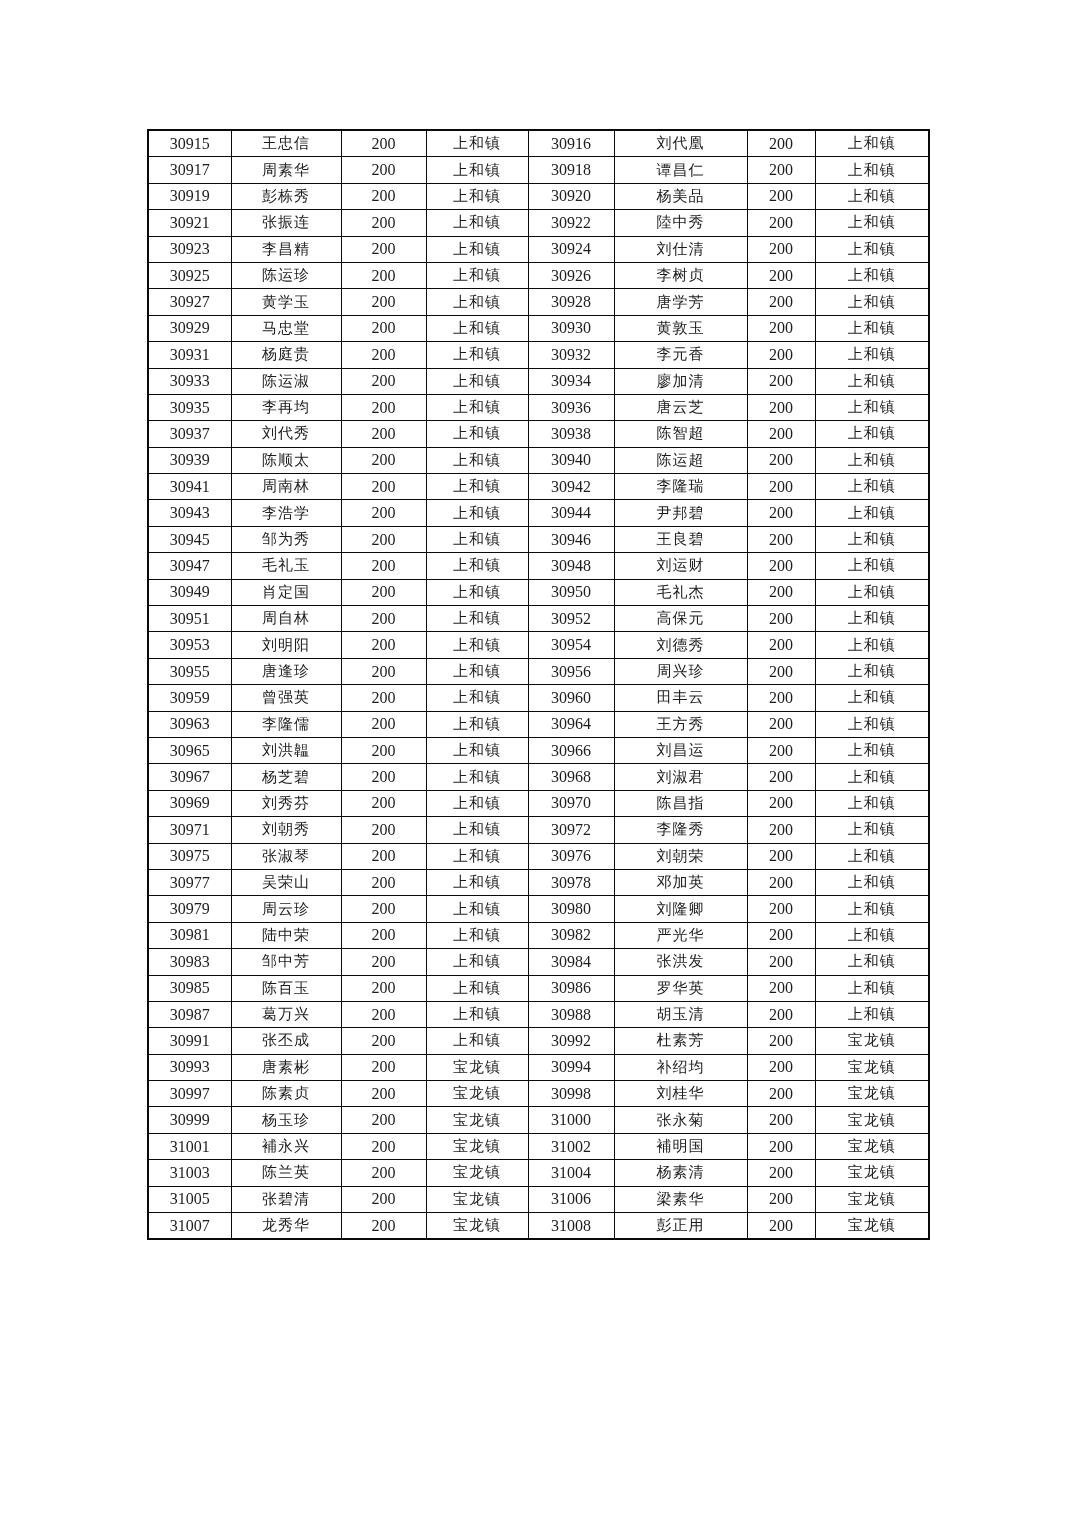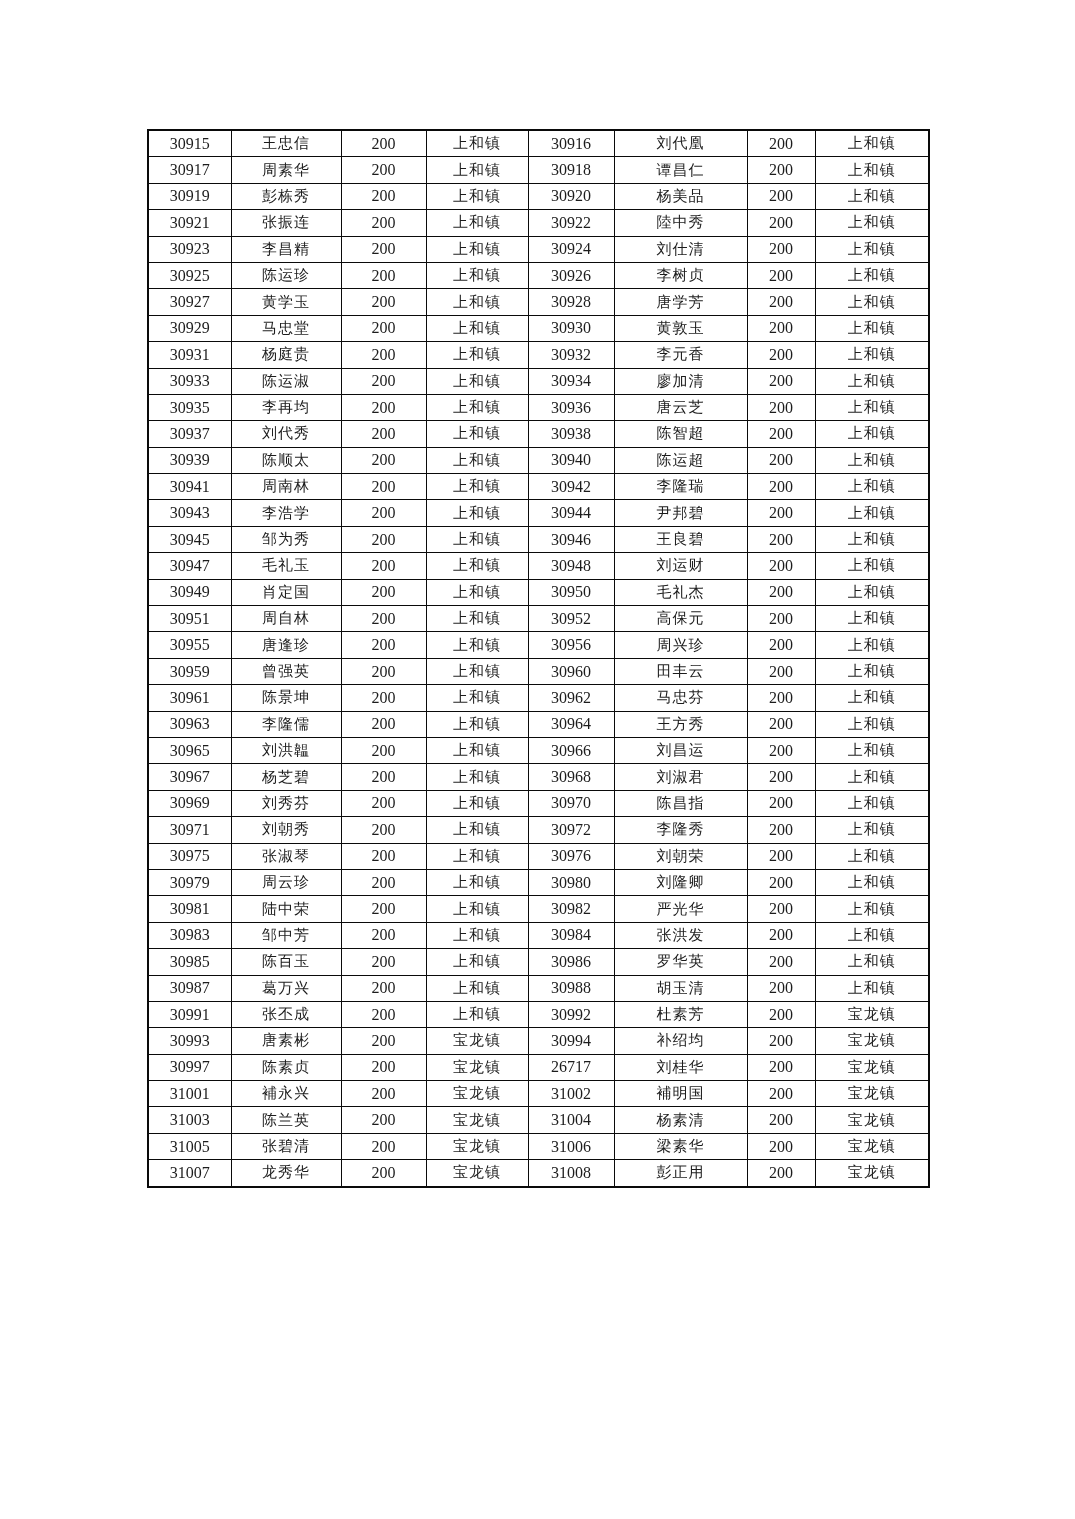--- a/index.html
+++ b/index.html
@@ -252,50 +252,50 @@
           <td class="num">30951</td>
           <td class="cjk">周自林</td>
           <td class="num">200</td>
           <td class="cjk">上和镇</td>
           <td class="num">30952</td>
           <td class="cjk">高保元</td>
           <td class="num">200</td>
           <td class="cjk">上和镇</td>
         </tr>
         <tr>
+          <td class="num">30953</td>
+          <td class="cjk">刘明阳</td>
+          <td class="num">200</td>
+          <td class="cjk">上和镇</td>
+          <td class="num">30954</td>
+          <td class="cjk">刘德秀</td>
+          <td class="num">200</td>
+          <td class="cjk">上和镇</td>
+        </tr>
+        <tr>
           <td class="num">30955</td>
           <td class="cjk">唐逢珍</td>
           <td class="num">200</td>
           <td class="cjk">上和镇</td>
           <td class="num">30956</td>
           <td class="cjk">周兴珍</td>
           <td class="num">200</td>
           <td class="cjk">上和镇</td>
         </tr>
         <tr>
           <td class="num">30959</td>
           <td class="cjk">曾强英</td>
           <td class="num">200</td>
           <td class="cjk">上和镇</td>
           <td class="num">30960</td>
           <td class="cjk">田丰云</td>
           <td class="num">200</td>
           <td class="cjk">上和镇</td>
         </tr>
         <tr>
-          <td class="num">30961</td>
-          <td class="cjk">陈景坤</td>
-          <td class="num">200</td>
-          <td class="cjk">上和镇</td>
-          <td class="num">30962</td>
-          <td class="cjk">马忠芬</td>
-          <td class="num">200</td>
-          <td class="cjk">上和镇</td>
-        </tr>
-        <tr>
           <td class="num">30963</td>
           <td class="cjk">李隆儒</td>
           <td class="num">200</td>
           <td class="cjk">上和镇</td>
           <td class="num">30964</td>
           <td class="cjk">王方秀</td>
           <td class="num">200</td>
           <td class="cjk">上和镇</td>
         </tr>
         <tr>
@@ -342,20 +342,30 @@
           <td class="num">30975</td>
           <td class="cjk">张淑琴</td>
           <td class="num">200</td>
           <td class="cjk">上和镇</td>
           <td class="num">30976</td>
           <td class="cjk">刘朝荣</td>
           <td class="num">200</td>
           <td class="cjk">上和镇</td>
         </tr>
         <tr>
+          <td class="num">30977</td>
+          <td class="cjk">吴荣山</td>
+          <td class="num">200</td>
+          <td class="cjk">上和镇</td>
+          <td class="num">30978</td>
+          <td class="cjk">邓加英</td>
+          <td class="num">200</td>
+          <td class="cjk">上和镇</td>
+        </tr>
+        <tr>
           <td class="num">30979</td>
           <td class="cjk">周云珍</td>
           <td class="num">200</td>
           <td class="cjk">上和镇</td>
           <td class="num">30980</td>
           <td class="cjk">刘隆卿</td>
           <td class="num">200</td>
           <td class="cjk">上和镇</td>
         </tr>
         <tr>
@@ -416,22 +426,32 @@
           <td class="num">30994</td>
           <td class="cjk">补绍均</td>
           <td class="num">200</td>
           <td class="cjk">宝龙镇</td>
         </tr>
         <tr>
           <td class="num">30997</td>
           <td class="cjk">陈素贞</td>
           <td class="num">200</td>
           <td class="cjk">宝龙镇</td>
-          <td class="num">26717</td>
+          <td class="num">30998</td>
           <td class="cjk">刘桂华</td>
+          <td class="num">200</td>
+          <td class="cjk">宝龙镇</td>
+        </tr>
+        <tr>
+          <td class="num">30999</td>
+          <td class="cjk">杨玉珍</td>
+          <td class="num">200</td>
+          <td class="cjk">宝龙镇</td>
+          <td class="num">31000</td>
+          <td class="cjk">张永菊</td>
           <td class="num">200</td>
           <td class="cjk">宝龙镇</td>
         </tr>
         <tr>
           <td class="num">31001</td>
           <td class="cjk">補永兴</td>
           <td class="num">200</td>
           <td class="cjk">宝龙镇</td>
           <td class="num">31002</td>
           <td class="cjk">補明国</td>

